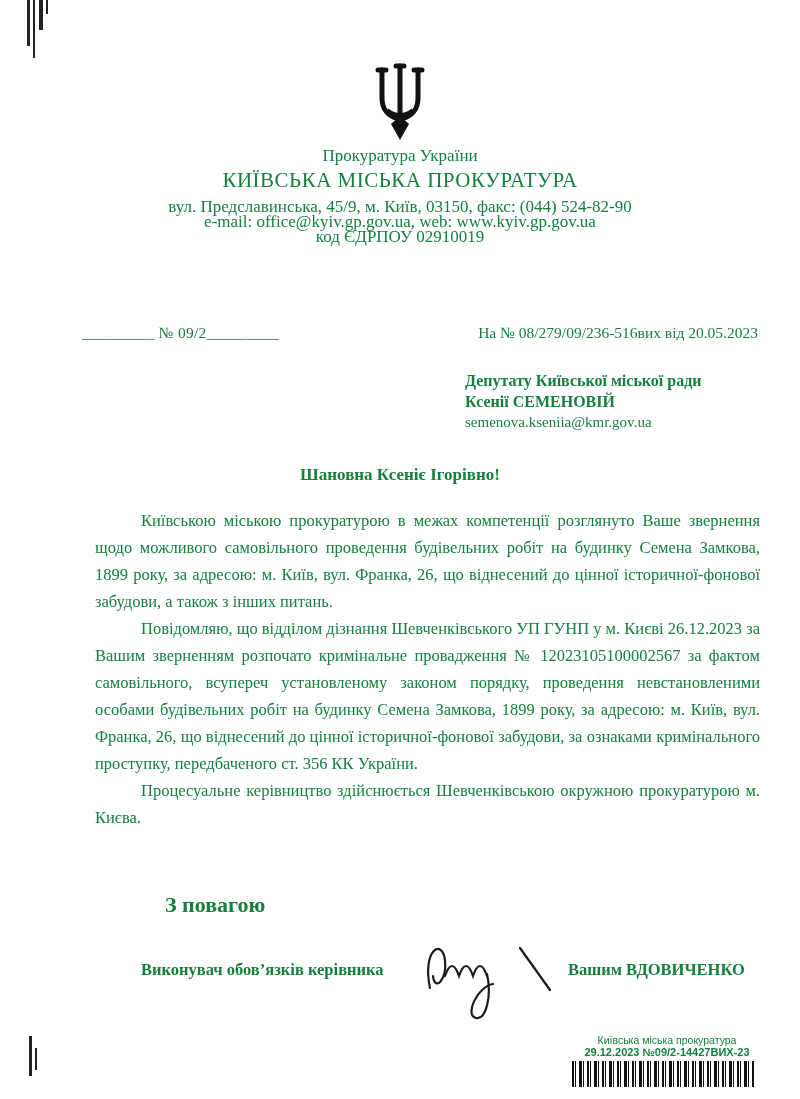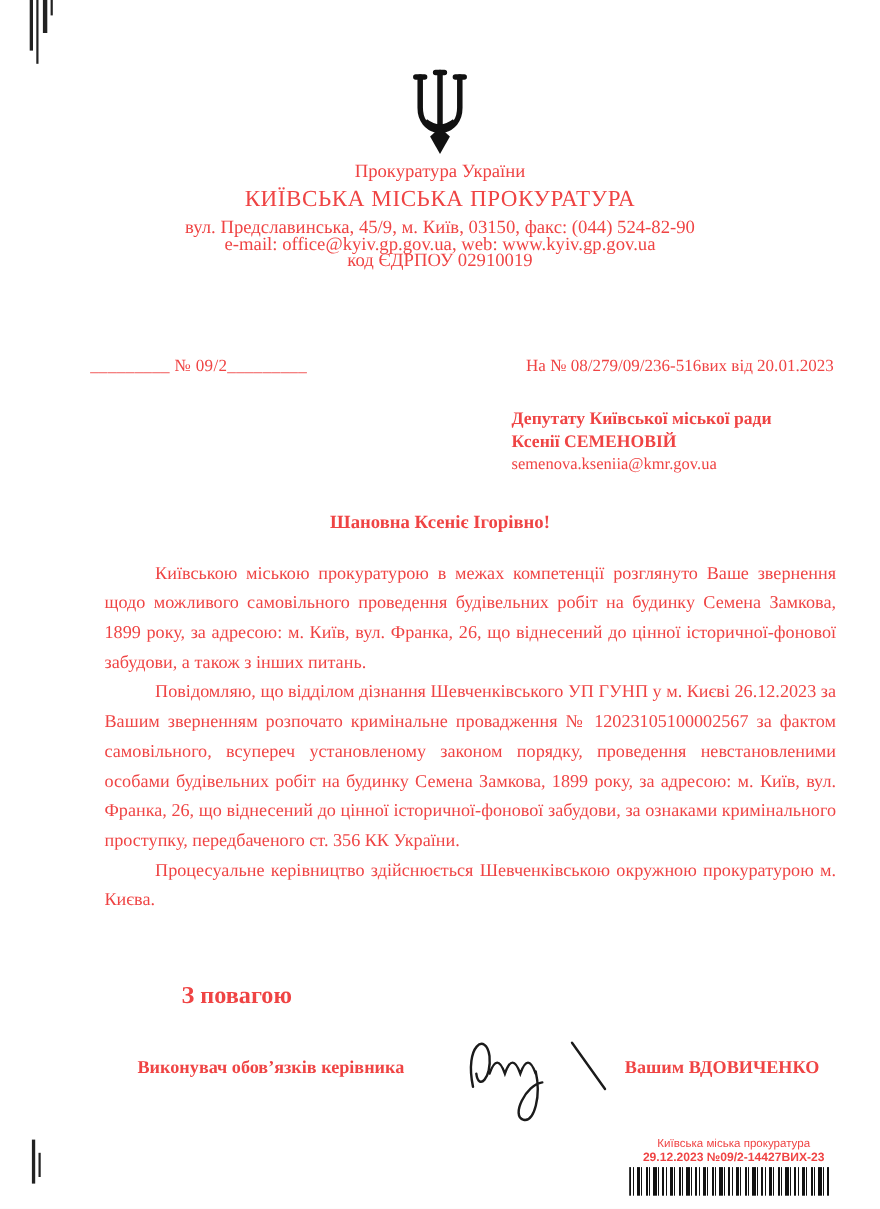--- a/index.html
+++ b/index.html
@@ -1,21 +1,21 @@
 <!DOCTYPE html>
 <html><head>
 <meta charset="utf-8">
 <style>
   html,body{margin:0;padding:0;background:#e8e8e8;}
   .page{
     position:relative;
     width:800px;height:1099px;
     background:#ffffff;
     font-family:"Liberation Serif","DejaVu Serif",serif;
-    color:#ef4444;
+    color:#15803d;
     overflow:hidden;
     margin:0 auto;
   }
   
   .artifact{position:absolute;background:#222;}
   .artifact.a1{left:27px;top:0;width:3px;height:46px;}
   .artifact.a2{left:33px;top:0;width:2px;height:58px;}
   .artifact.a3{left:39px;top:0;width:4px;height:30px;}
   .artifact.a4{left:46px;top:0;width:2px;height:14px;}
   .artifact.a5{left:29px;top:1036px;width:3px;height:40px;}
@@ -74,21 +74,21 @@
     font-size:22px;
   }
 
   .sign-row{
     position:relative;
     margin-top:26px;
     padding:0 40px 0 125px;
     height:110px;
     font-size:16.5px;
   }
-  .sign-position{ position:absolute; left:125px; top:16px; font-weight:bold; }
+  .sign-position{ position:absolute; left:141px; top:16px; font-weight:bold; }
   .sign-name{ position:absolute; left:568px; top:16px; font-weight:bold; }
   .signature-svg{ position:absolute; left:408px; top:-18px; }
 
   .stamp{
     position:absolute;
     right:38px; bottom:12px;
     width:190px;
     text-align:center;
   }
   .stamp .s1{ font-size:10.5px; font-family:"Liberation Sans",sans-serif; }
@@ -128,21 +128,21 @@
     </svg>
     <p class="org-parent">Прокуратура України</p>
     <p class="org-name">КИЇВСЬКА МІСЬКА ПРОКУРАТУРА</p>
     <p class="org-address">вул. Предславинська, 45/9, м. Київ, 03150, факс: (044) 524-82-90</p>
     <p class="org-contacts">e-mail: office@kyiv.gp.gov.ua, web: www.kyiv.gp.gov.ua</p>
     <p class="org-edrpou">код ЄДРПОУ 02910019</p>
   </div>
 
   <div class="ref-row">
     <span class="ref-left">_________ № 09/2_________</span>
-    <span class="ref-right">На № 08/279/09/236-516вих від 20.01.2023</span>
+    <span class="ref-right">На № 08/279/09/236-516вих від 20.05.2023</span>
   </div>
 
   <div class="recipient">
     <div class="bold">Депутату Київської міської ради</div>
     <div class="bold">Ксенії СЕМЕНОВІЙ</div>
     <div class="email">semenova.kseniia@kmr.gov.ua</div>
   </div>
 
   <div class="salutation">Шановна Ксеніє Ігорівно!</div>
 

